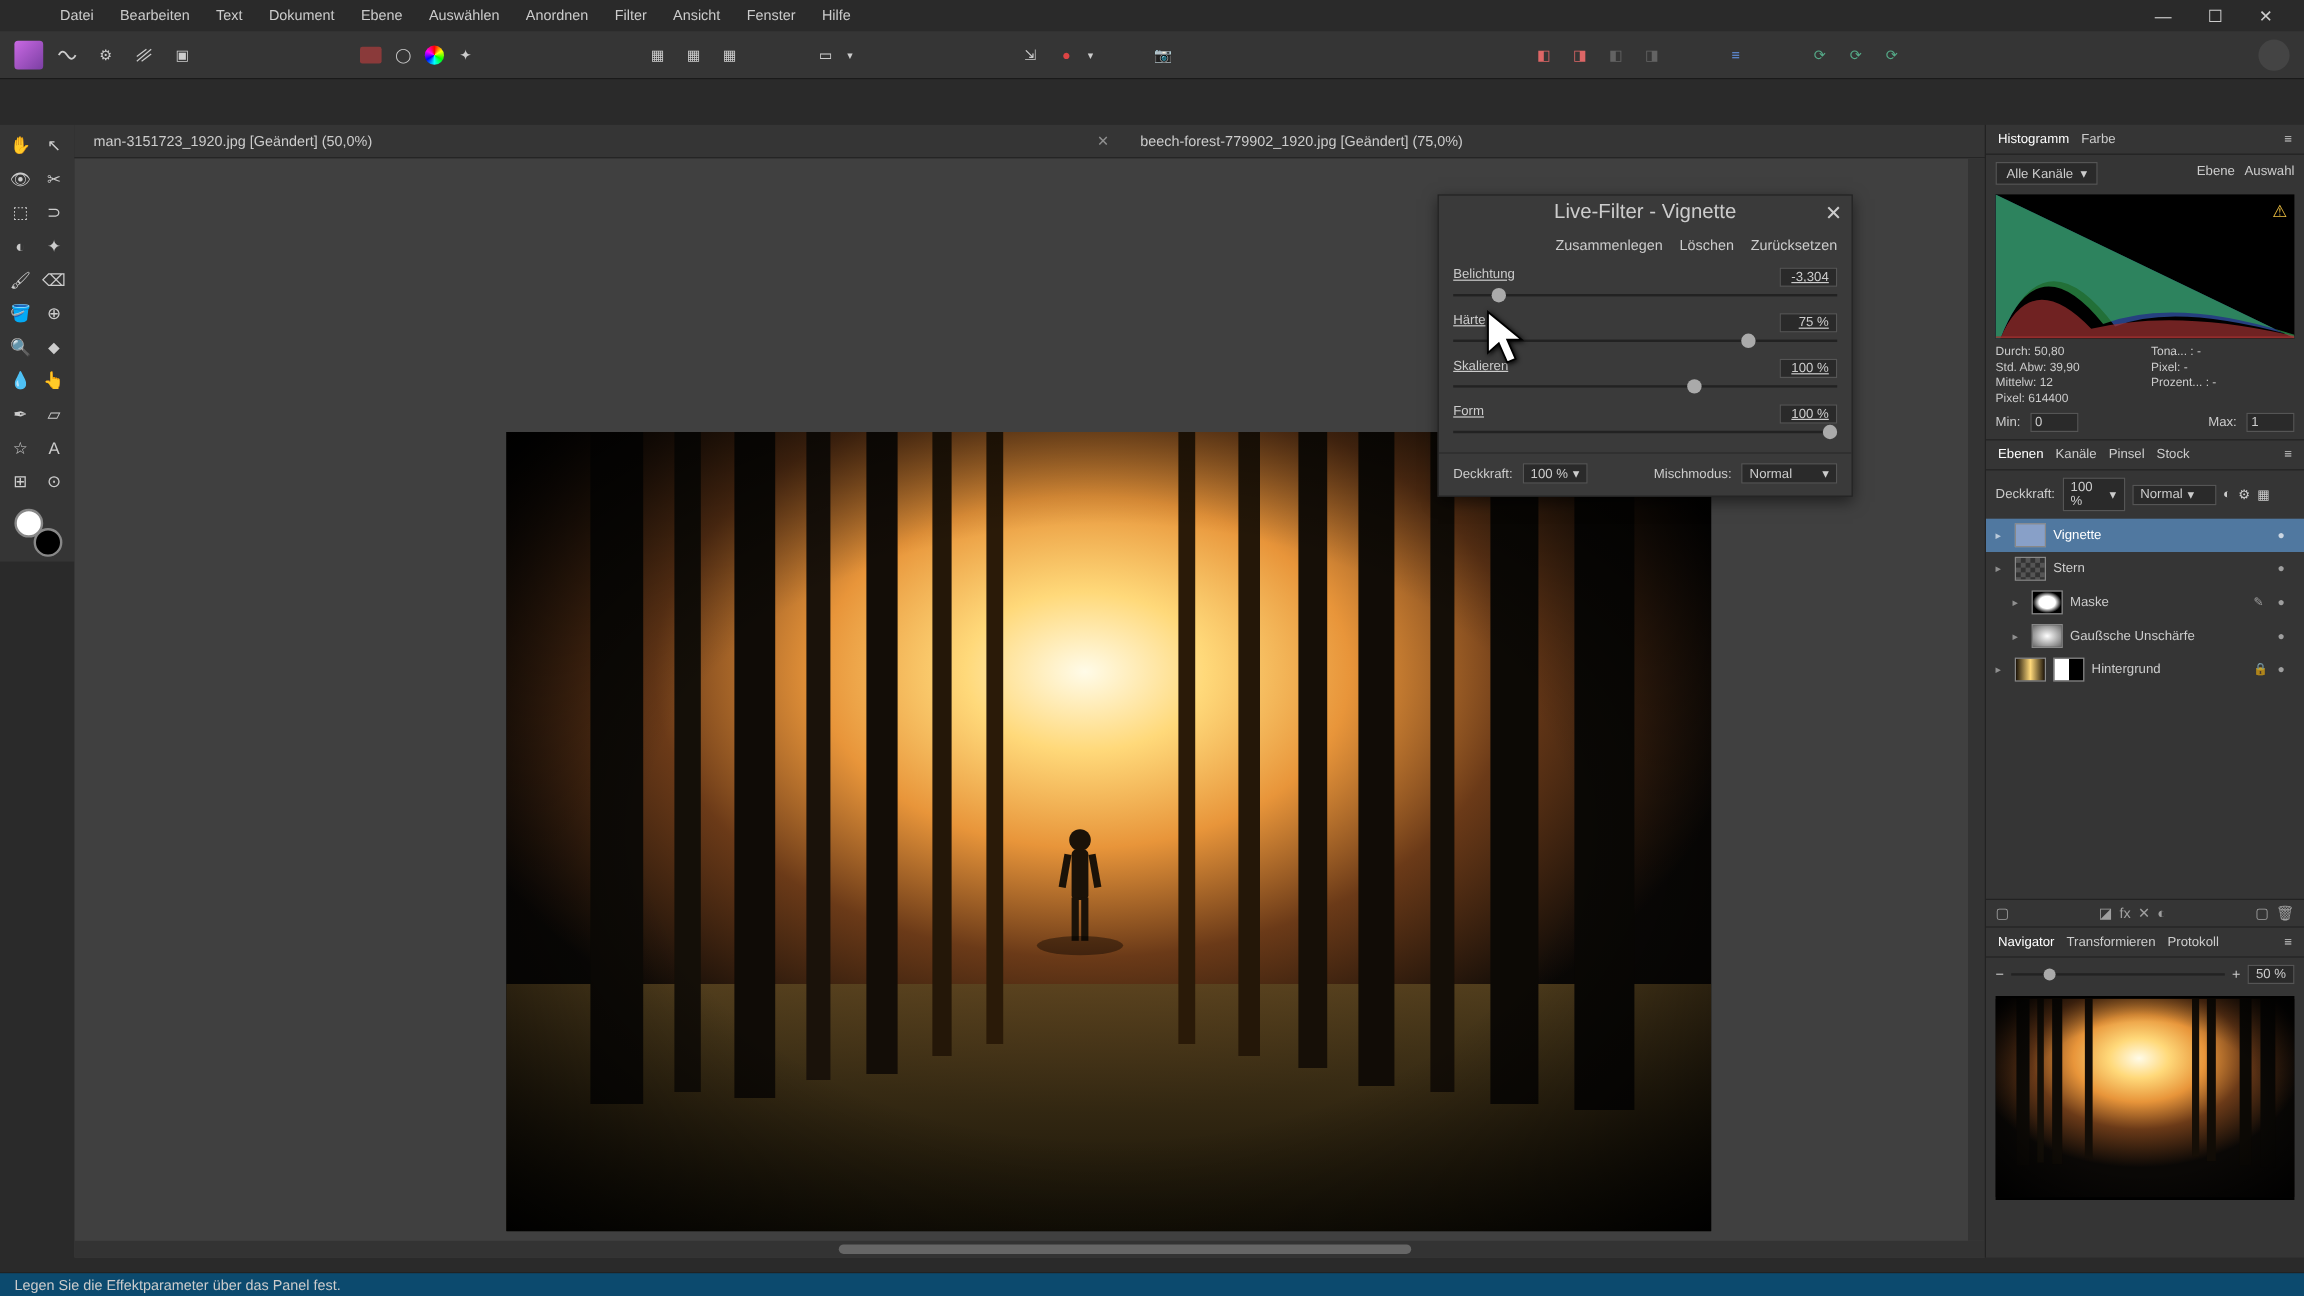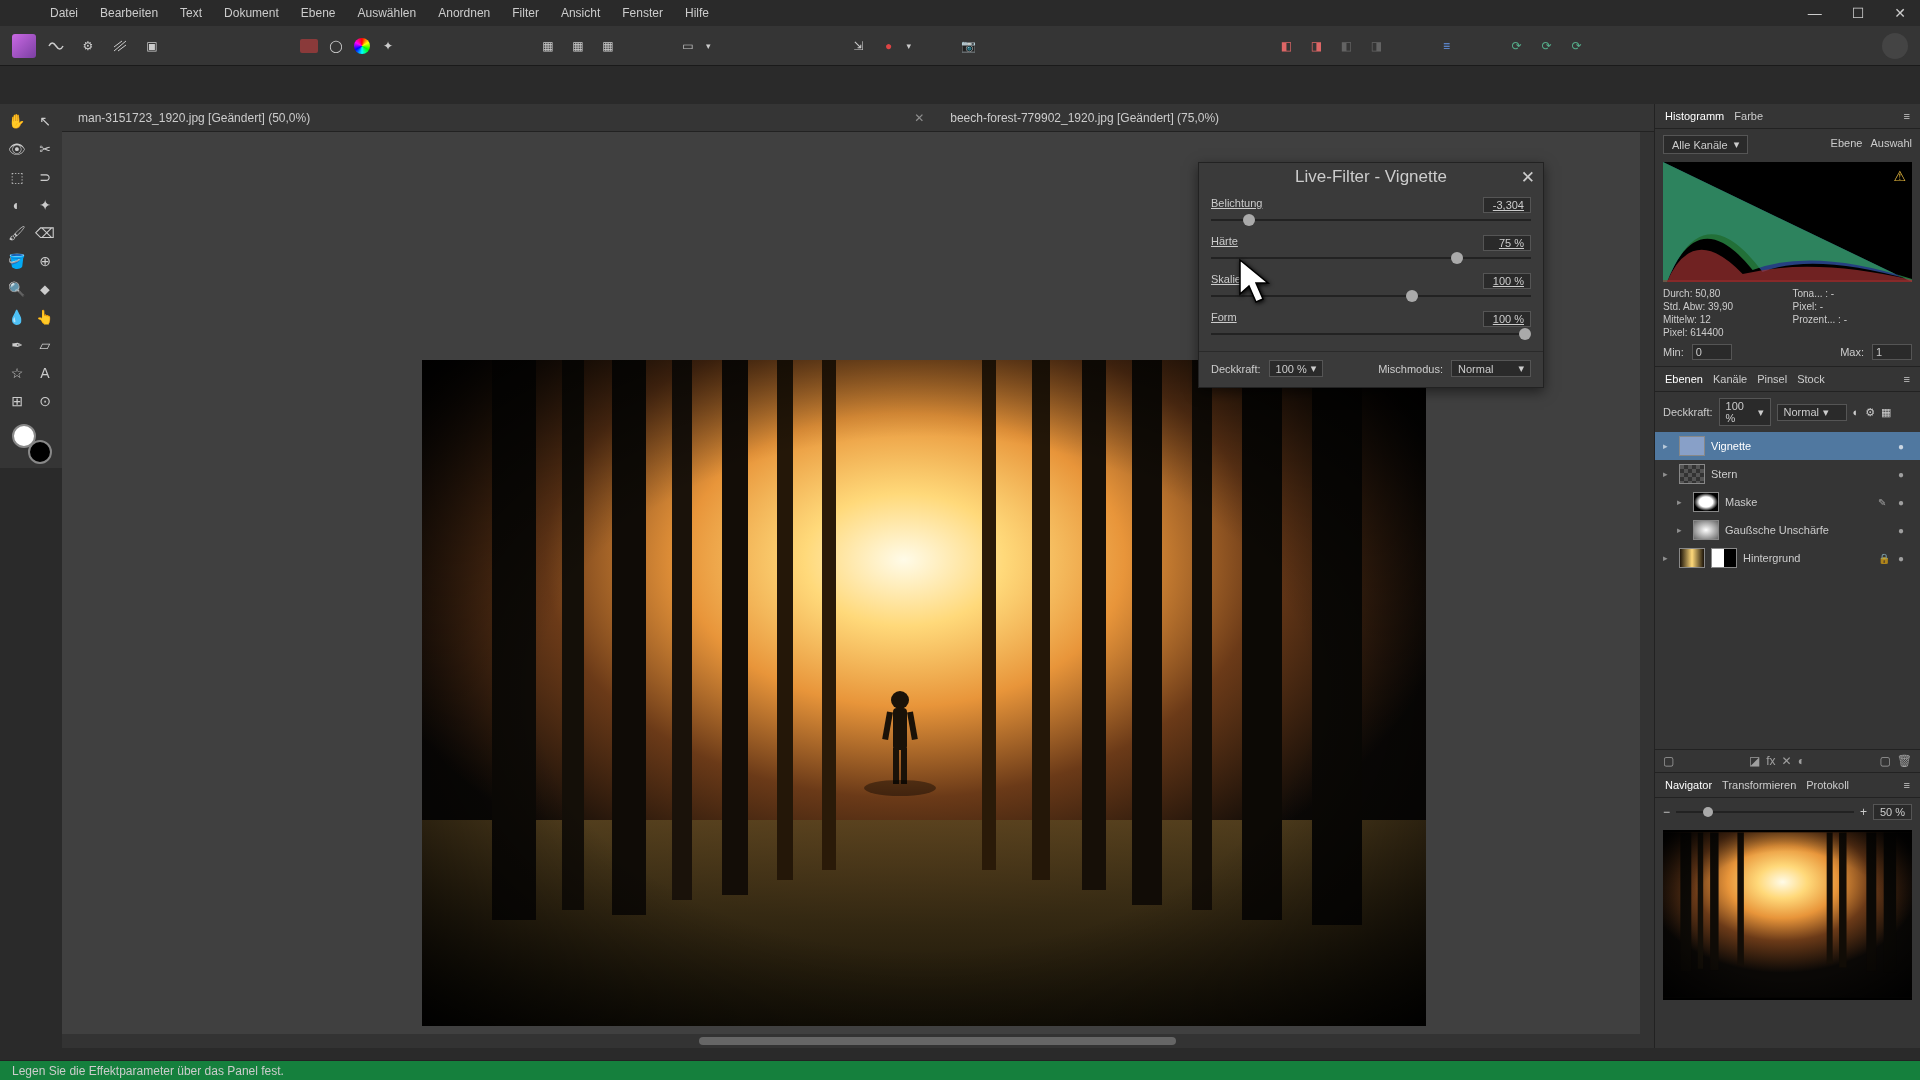--- a/index.html
+++ b/index.html
@@ -1,19 +1,19 @@
 <!DOCTYPE html>
 <html><head>
 <meta charset="utf-8">
 <style>
 * { margin: 0; padding: 0; box-sizing: border-box; user-select: none; }
 body { width: 1920px; height: 1080px; background: #2a2a2a; font-family: 'Segoe UI', Arial, sans-serif; font-size: 12px; color: #ccc; overflow: hidden; position: relative; }
 
 
-.titlebar { height: 26px; background: #2a2a2a; display: flex; align-items: center; padding: 0 8px; }
+.titlebar { height: 26px; background: #2a2a2a; display: flex; align-items: center; padding: 0 20px; }
 .window-controls { margin-left: auto; display: flex; gap: 18px; }
 .window-controls span { cursor: pointer; font-size: 14px; color: #ccc; padding: 0 6px; }
 
 
 .menubar { height: 18px; display: flex; align-items: center; gap: 22px; padding: 0 10px 0 50px; font-size: 12px; position: absolute; top: 4px; left: 0; }
 .menubar span { cursor: pointer; }
 
 
 .toolbar { height: 40px; background: #353535; display: flex; align-items: center; padding: 0 12px; gap: 8px; border-bottom: 1px solid #1a1a1a; }
 .tool-icon { width: 24px; height: 24px; display: flex; align-items: center; justify-content: center; cursor: pointer; border-radius: 2px; }
@@ -90,21 +90,21 @@
 .layer-footer-icons { display: flex; gap: 6px; }
 .layer-footer-icons span { cursor: pointer; opacity: 0.7; font-size: 12px; }
 
 .navigator-panel { height: 250px; padding: 0; }
 .nav-zoom { display: flex; align-items: center; gap: 6px; padding: 6px 8px; }
 .nav-zoom-track { flex: 1; height: 2px; background: #222; position: relative; }
 .nav-zoom-thumb { position: absolute; top: -4px; width: 10px; height: 10px; background: #aaa; border-radius: 50%; left: 15%; }
 .nav-preview { margin: 4px 8px; height: 170px; background: #000; position: relative; }
 
 
-.statusbar { position: absolute; bottom: 0; left: 0; right: 0; height: 20px; background: #15803d; display: flex; align-items: center; padding: 0 12px; font-size: 12px; border-top: 1px solid #222; }
+.statusbar { position: absolute; bottom: 0; left: 0; right: 0; height: 20px; background: #0c4a6e; display: flex; align-items: center; padding: 0 12px; font-size: 12px; border-top: 1px solid #222; }
 
 
 .big-cursor { position: absolute; top: 258px; left: 1236px; z-index: 100; font-size: 40px; color: #fff; pointer-events: none; filter: drop-shadow(1px 1px 2px #000); }
 
 
 .warning-icon { position: absolute; top: 6px; right: 6px; color: #f0c040; font-size: 14px; }
 </style>
 </head>
 <body>
 
@@ -286,20 +286,25 @@
       <div class="hscroll-thumb"></div>
     </div>
   <div class="vscroll"></div>
 </div>
 
 <div class="dialog">
   <div class="dialog-title">
     <span>Live-Filter - Vignette</span>
     <span class="dialog-close">✕</span>
   </div>
+  <div class="dialog-actions">
+    <span>Zusammenlegen</span>
+    <span>Löschen</span>
+    <span>Zurücksetzen</span>
+  </div>
   <div class="dialog-body">
     <div class="slider-row">
       <div class="slider-label">
           <span>Belichtung</span>
         <span class="slider-value">-3,304</span>
         </div>
       <div class="slider-track">
           <div class="slider-thumb" style="left:10%"></div>
         </div>
     </div>

